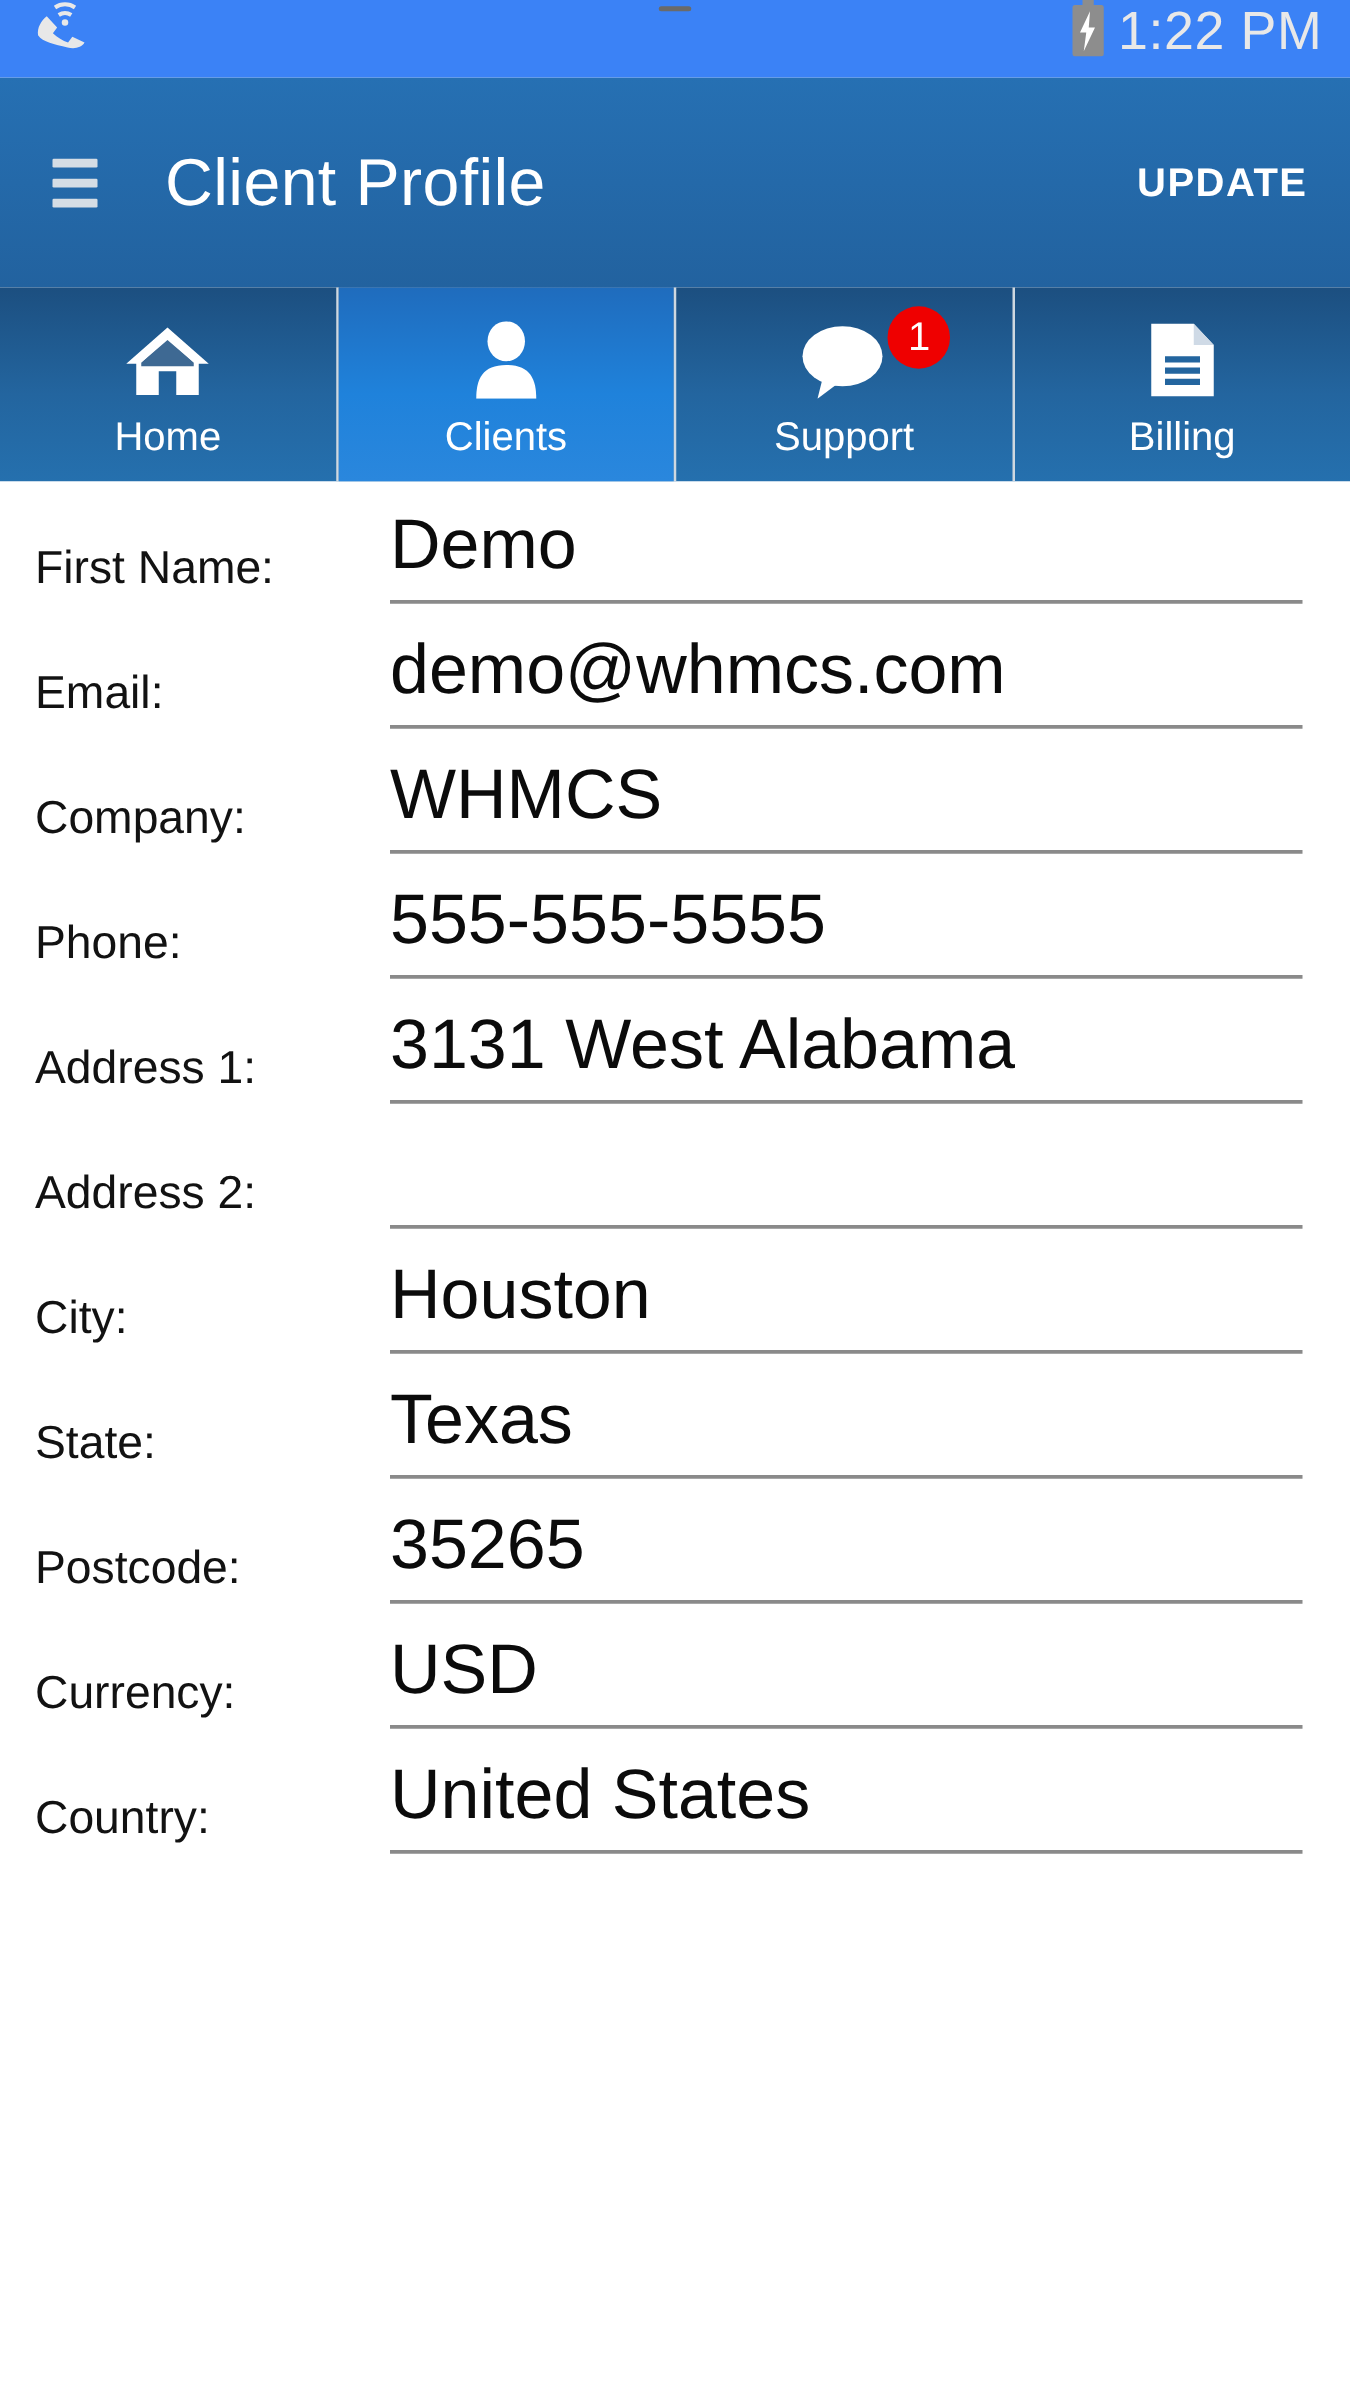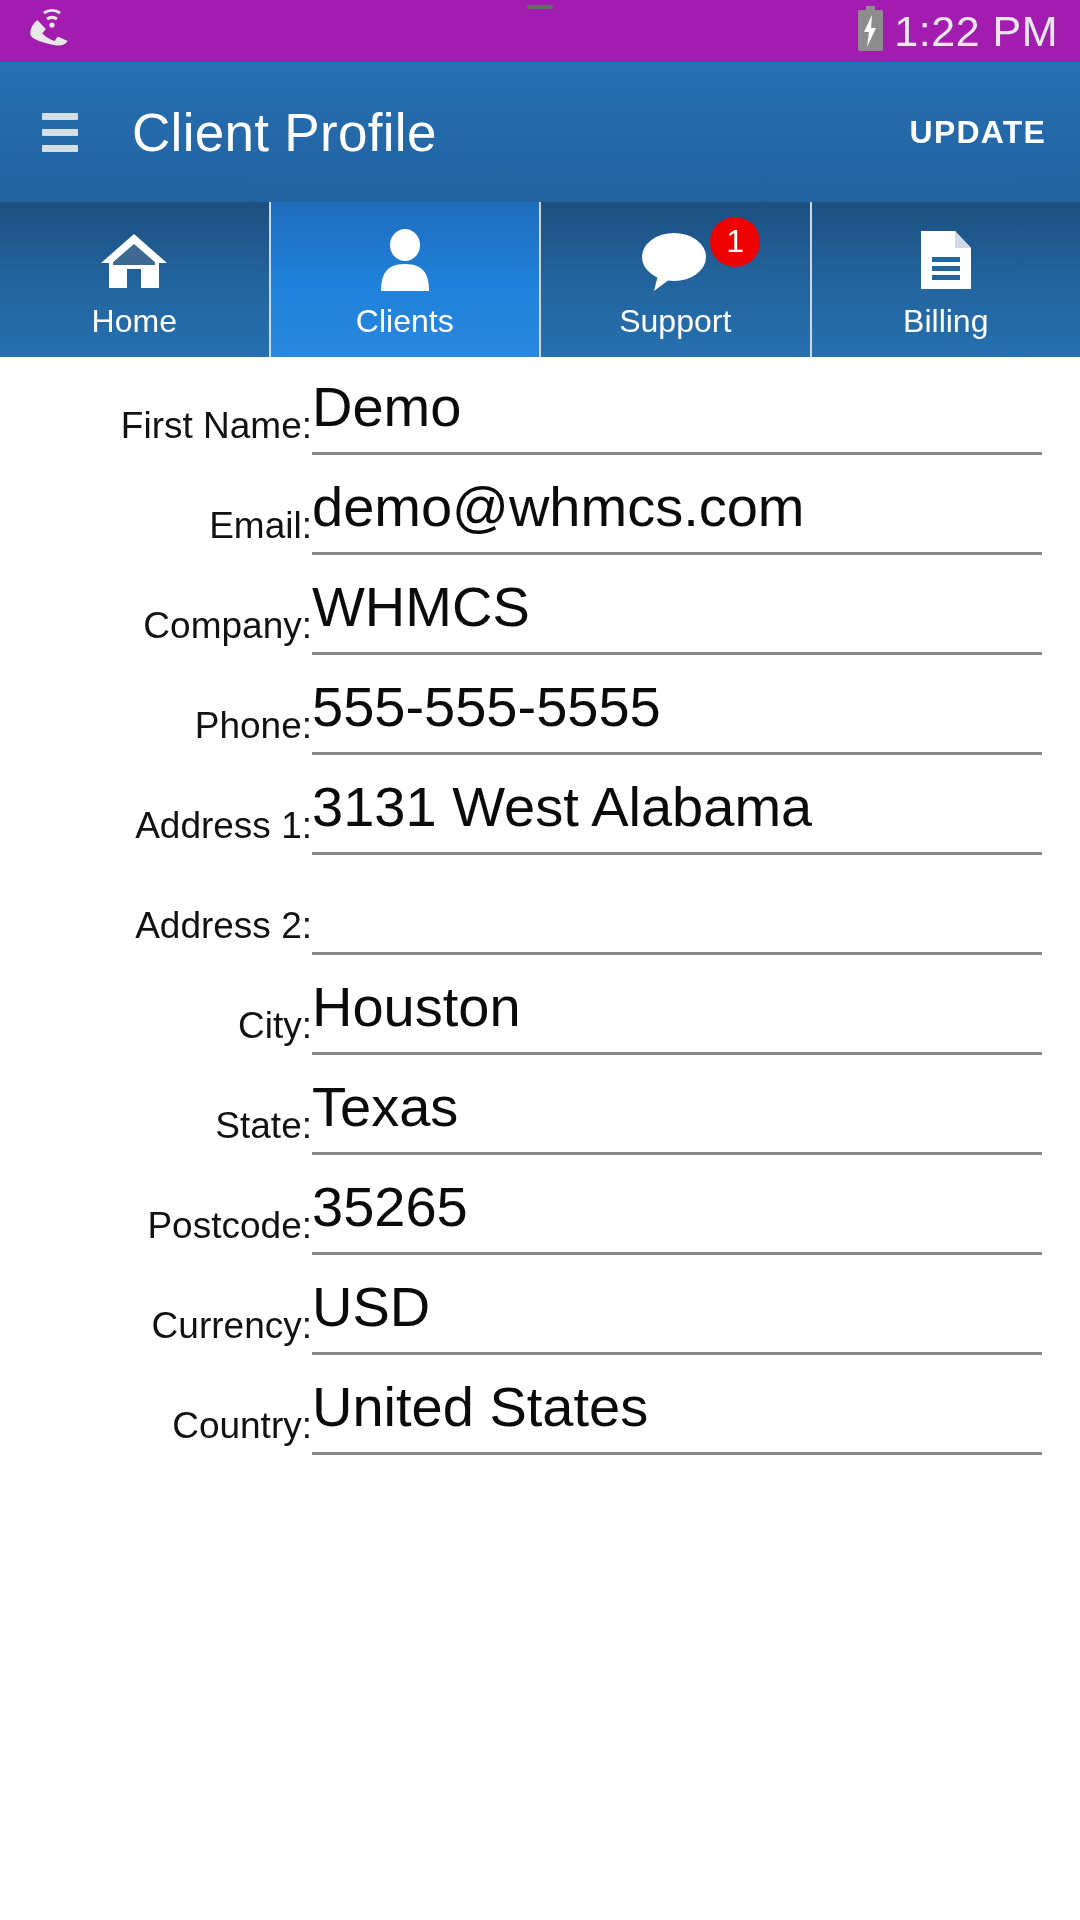--- a/index.html
+++ b/index.html
@@ -8,23 +8,23 @@
     height: 1920px;
     background: #ffffff;
     font-family: "Liberation Sans", sans-serif;
     overflow: hidden;
   }
 
   
   .statusbar {
     position: relative;
     height: 62px;
-    background: #a21caf;
-    display: flex;
-    align-items: center;
+    background: #3b82f6;
+    display: flex;
+    align-items: flex-start;
     padding: 0 22px 0 26px;
   }
   .sb-left { display: flex; align-items: center; }
   .sb-right { margin-left: auto; display: flex; align-items: center; gap: 10px; }
   .sb-clock {
     color: #e8e8e8;
     font-size: 43px;
     font-weight: 400;
     letter-spacing: 0.5px;
     line-height: 1;
@@ -35,21 +35,21 @@
     top: 5px;
     transform: translateX(-50%);
     width: 26px;
     height: 4px;
     background: #6a6a6a;
     border-radius: 2px;
   }
 
   
   .appbar {
-    height: 140px;
+    height: 168px;
     background: linear-gradient(180deg, #2670b3 0%, #22629f 100%);
     display: flex;
     align-items: center;
     padding: 0 34px 0 42px;
   }
   .hamburger {
     width: 36px;
     display: flex;
     flex-direction: column;
     gap: 9px;
@@ -132,21 +132,20 @@
 
   
   .form {
     padding-top: 10px;
   }
   .field-row {
     height: 100px;
     display: flex;
     align-items: flex-start;
     padding-left: 28px;
-    text-align: right;
   }
   .field-label {
     width: 284px;
     flex: 0 0 284px;
     color: #121212;
     font-size: 37px;
     line-height: 1;
     padding-top: 40px;
     white-space: nowrap;
   }

